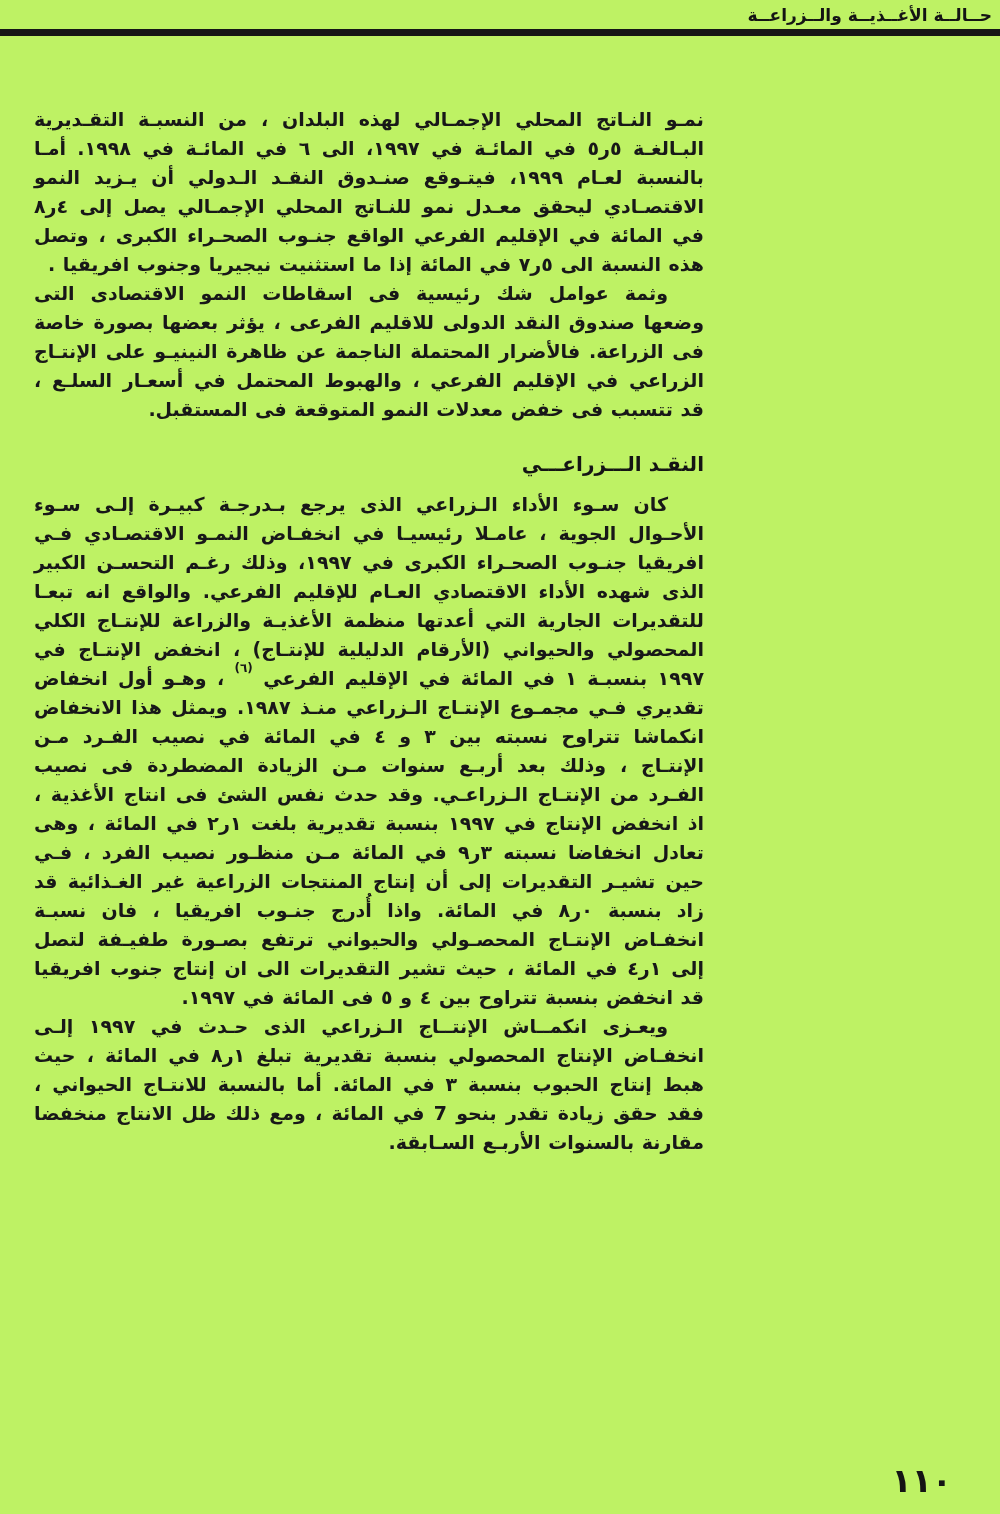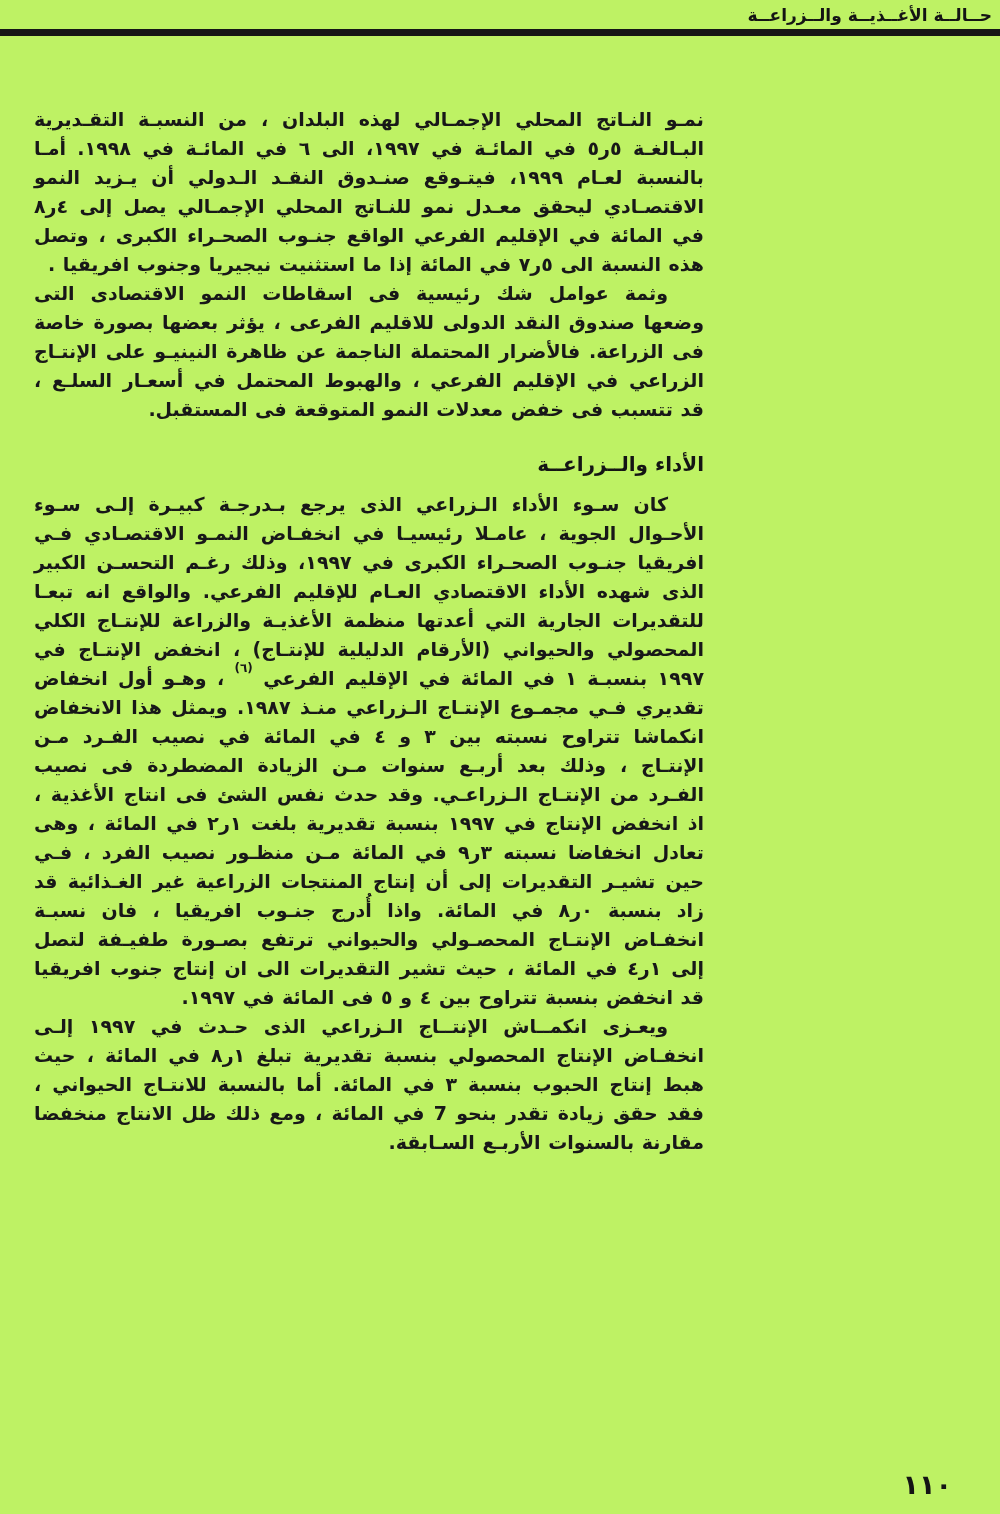--- a/index.html
+++ b/index.html
@@ -64,41 +64,41 @@
     font-size: 12px;
     line-height: 0;
     position: relative;
     top: -6px;
     font-weight: bold;
   }
   .page-number {
     position: absolute;
     bottom: 14px;
     right: 48px;
-    font-size: 27px;
+    font-size: 33px;
     font-weight: bold;
     color: #141414;
   }
 </style>
 </head>
 <body>
 
 <div class="page">
 
   <div class="header-title">حــالــة الأغــذيــة والــزراعــة</div>
 
   <div class="header-rule"></div>
 
   <main class="text-column">
 
     <p>نمـو النـاتج المحلي الإجمـالي لهذه البلدان ، من النسبـة التقـديرية البـالغـة ٥ر٥ في المائـة في ١٩٩٧، الى ٦ في المائـة في ١٩٩٨. أمـا بالنسبة لعـام ١٩٩٩، فيتـوقع صنـدوق النقـد الـدولي أن يـزيد النمو الاقتصـادي ليحقق معـدل نمو للنـاتج المحلي الإجمـالي يصل إلى ٤ر٨ في المائة في الإقليم الفرعي الواقع جنـوب الصحـراء الكبرى ، وتصل هذه النسبة الى ٥ر٧ في المائة إذا ما استثنيت نيجيريا وجنوب افريقيا .</p>
 
     <p class="indent">وثمة عوامل شك رئيسية فى اسقاطات النمو الاقتصادى التى وضعها صندوق النقد الدولى للاقليم الفرعى ، يؤثر بعضها بصورة خاصة فى الزراعة. فالأضرار المحتملة الناجمة عن ظاهرة النينيـو على الإنتـاج الزراعي في الإقليم الفرعي ، والهبوط المحتمل في أسعـار السلـع ، قد تتسبب فى خفض معدلات النمو المتوقعة فى المستقبل.</p>
 
-    <h2 class="section-heading">الأداء والــزراعــة</h2>
+    <h2 class="section-heading">النقـد الـــزراعـــي</h2>
 
     <p class="indent"><span>كان سـوء الأداء الـزراعي الذى يرجع بـدرجـة كبيـرة إلـى سـوء الأحـوال الجوية ، عامـلا رئيسيـا في انخفـاض النمـو الاقتصـادي فـي افريقيا جنـوب الصحـراء الكبرى في ١٩٩٧، وذلك رغـم التحسـن الكبير الذى شهده الأداء الاقتصادي العـام للإقليم الفرعي. والواقع انه تبعـا للتقديرات الجارية التي أعدتها منظمة الأغذيـة والزراعة للإنتـاج الكلي المحصولي والحيواني (الأرقام الدليلية للإنتـاج) ، انخفض الإنتـاج في ١٩٩٧ بنسبـة ١ في المائة في الإقليم الفرعي </span><sup class="footnote">(٦)</sup><span> ، وهـو أول انخفاض تقديري فـي مجمـوع الإنتـاج الـزراعي منـذ ١٩٨٧. ويمثل هذا الانخفاض انكماشا تتراوح نسبته بين ٣ و ٤ في المائة في نصيب الفـرد مـن الإنتـاج ، وذلك بعد أربـع سنوات مـن الزيادة المضطردة فى نصيب الفـرد من الإنتـاج الـزراعـي. وقد حدث نفس الشئ فى انتاج الأغذية ، اذ انخفض الإنتاج في ١٩٩٧ بنسبة تقديرية بلغت ١ر٢ في المائة ، وهى تعادل انخفاضا نسبته ٣ر٩ في المائة مـن منظـور نصيب الفرد ، فـي حين تشيـر التقديرات إلى أن إنتاج المنتجات الزراعية غير الغـذائية قد زاد بنسبة ٠ر٨ في المائة. واذا أُدرج جنـوب افريقيا ، فان نسبـة انخفـاض الإنتـاج المحصـولي والحيواني ترتفع بصـورة طفيـفة لتصل إلى ١ر٤ في المائة ، حيث تشير التقديرات الى ان إنتاج جنوب افريقيا قد انخفض بنسبة تتراوح بين ٤ و ٥ فى المائة في ١٩٩٧.</span></p>
 
     <p class="indent">ويعـزى انكمــاش الإنتــاج الـزراعي الذى حـدث في ١٩٩٧ إلـى انخفـاض الإنتاج المحصولي بنسبة تقديرية تبلغ ١ر٨ في المائة ، حيث هبط إنتاج الحبوب بنسبة ٣ في المائة. أما بالنسبة للانتـاج الحيواني ، فقد حقق زيادة تقدر بنحو 7 في المائة ، ومع ذلك ظل الانتاج منخفضا مقارنة بالسنوات الأربـع السـابقة.</p>
 
 
   </main>
 
   <div class="page-number">١١٠</div>
 

